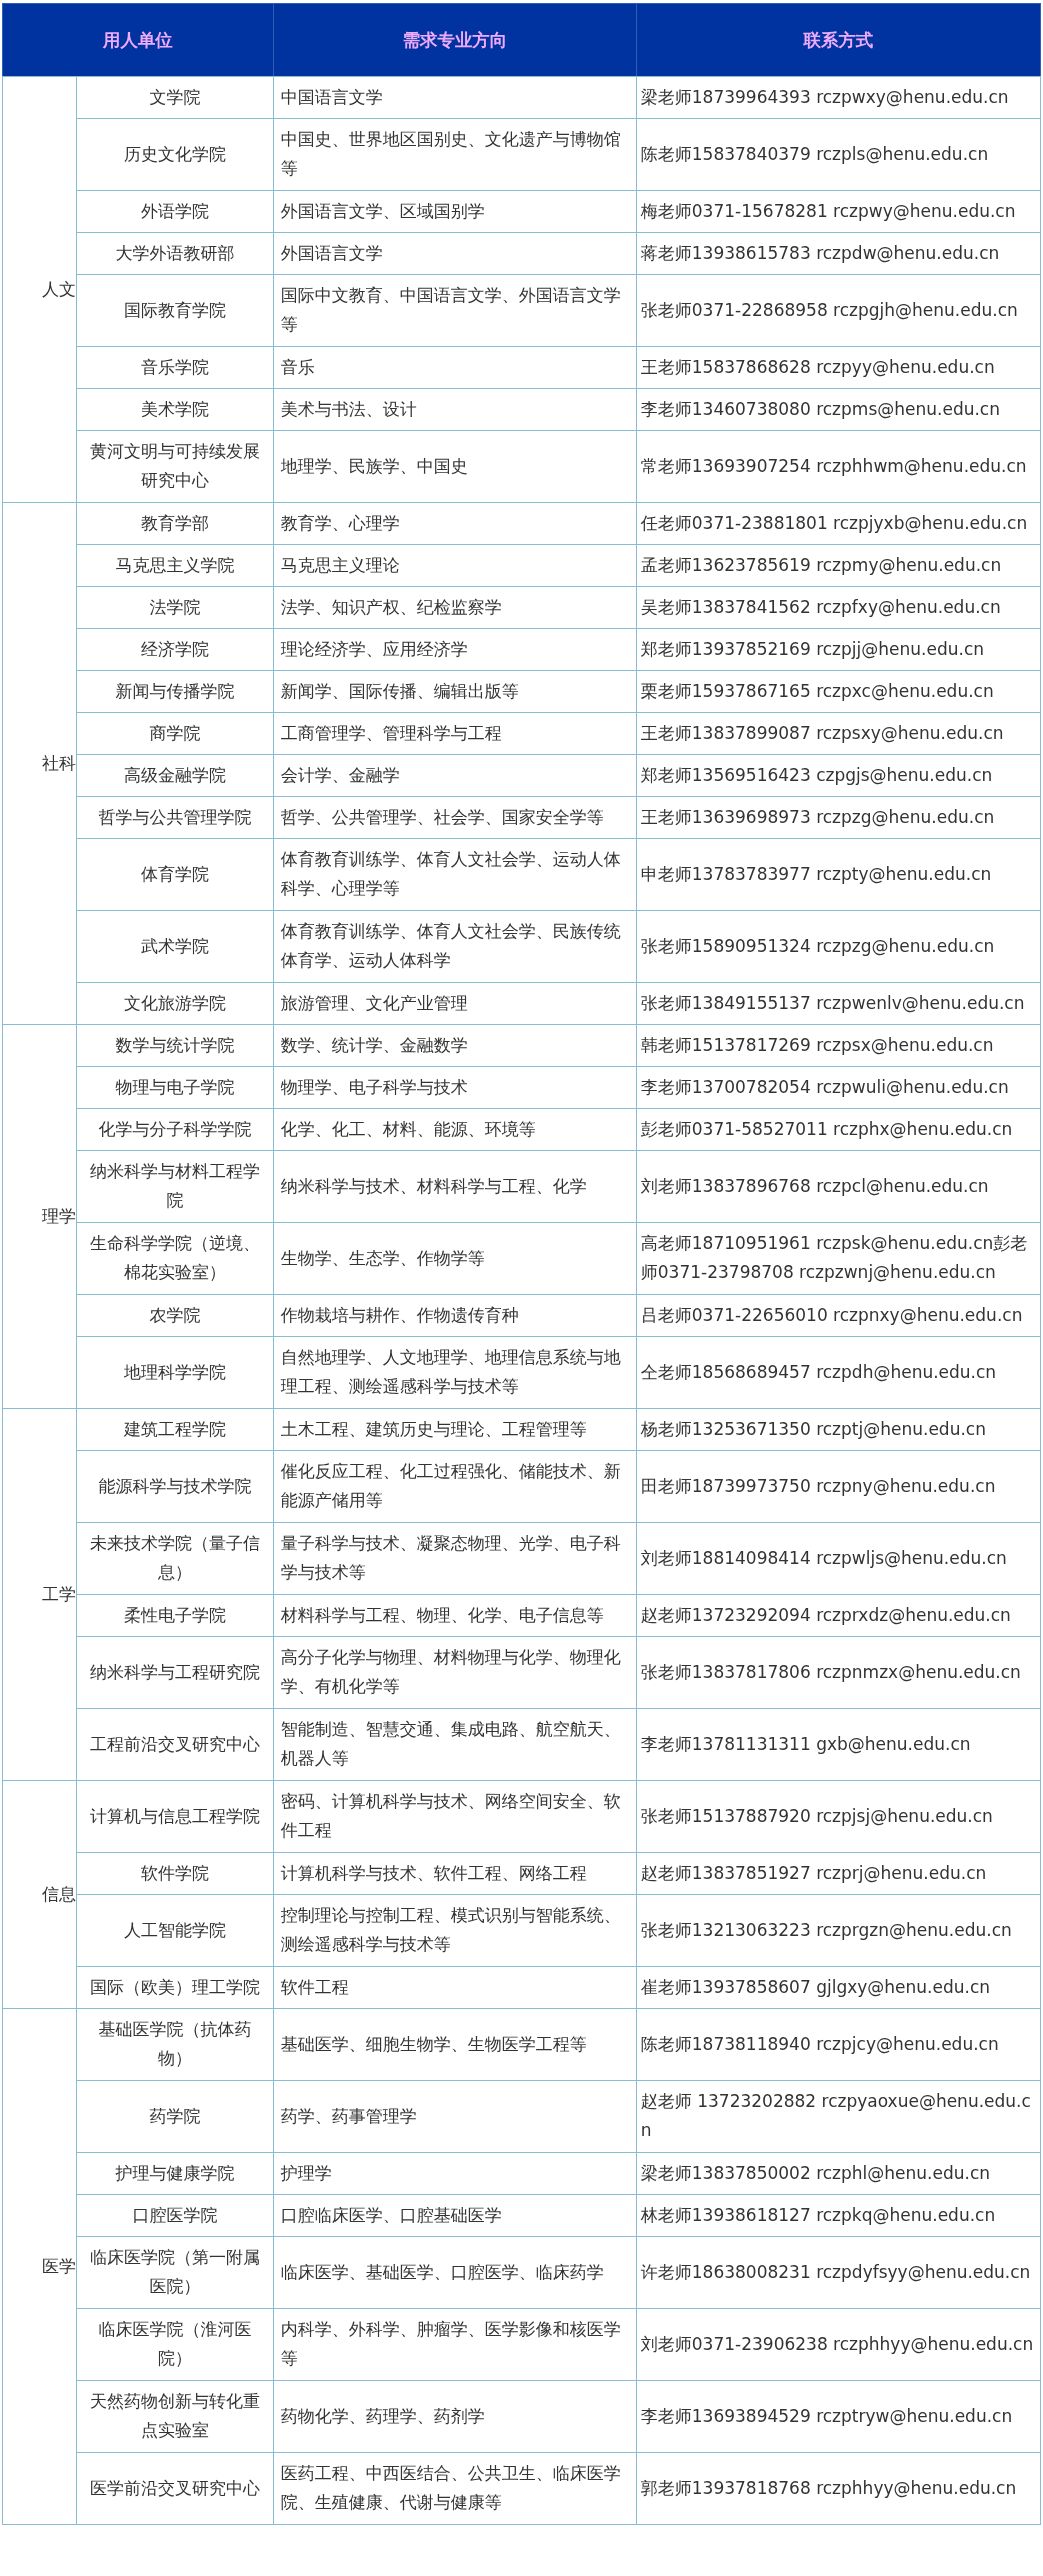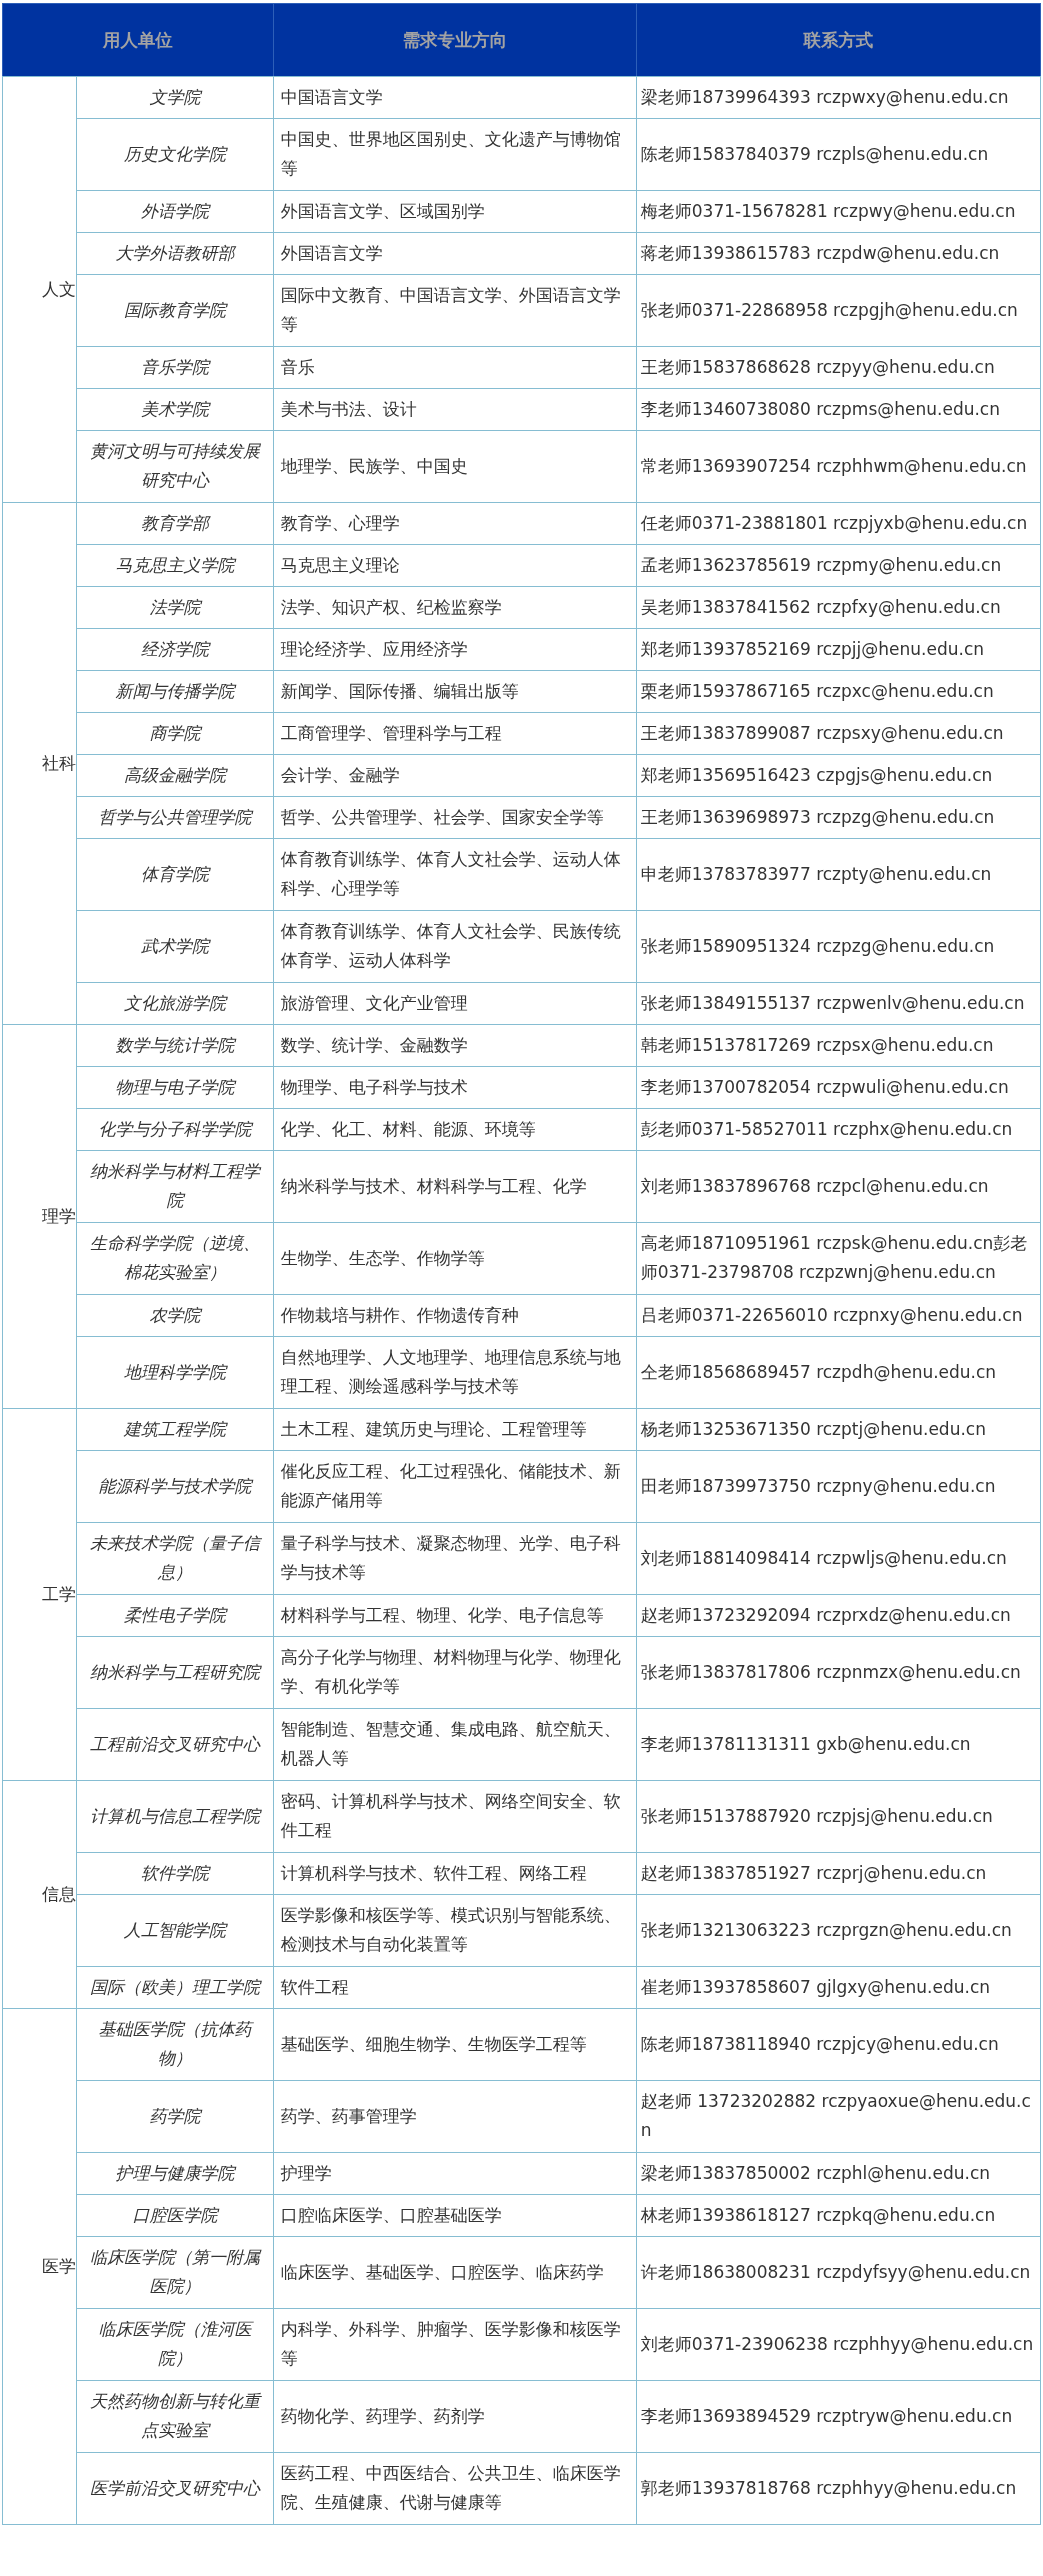--- a/index.html
+++ b/index.html
@@ -1,25 +1,25 @@
 <!DOCTYPE html>
 <html><head>
 <meta charset="utf-8">
 <style>
   html, body { margin: 0; padding: 0; background: #ffffff; }
   body { width: 1044px; height: 2576px; overflow: hidden; position: relative;
          font-family: "DejaVu Sans", "Liberation Sans", sans-serif; color: #333333; }
   .table-wrap { position: absolute; left: 1.9px; top: 2.9px; width: 1039px; }
   table { border-collapse: collapse; width: 1039px; table-layout: fixed; }
   th, td { border: 1.4px solid #86bdd2; padding: 0; }
-  thead th { background: #0033a0; color: #a3a3a3; font-weight: bold; font-size: 17.4px;
+  thead th { background: #0033a0; color: #f0abfc; font-weight: bold; font-size: 17.4px;
              height: 72px; text-align: center; border-color: #2d5fb8; border-bottom-color: #86bdd2; }
   td { font-size: 17px; line-height: 29px; color: #333333; }
   td.cat { text-align: right; vertical-align: middle; }
-  td.unit { text-align: center; vertical-align: middle; padding: 0 7px; font-style: italic; }
+  td.unit { text-align: center; vertical-align: middle; padding: 0 7px; }
   td.major { text-align: left; vertical-align: middle; padding: 0 5.8px 0 6.8px; }
   td.contact { text-align: left; vertical-align: middle; padding: 0 3.9px; white-space: normal; word-break: break-all; }
   tr.r1 td { height: 41px; }
   tr.r2 td { height: 71px; }
 </style>
 </head>
 <body>
 
 <div class="table-wrap">
   <table>
@@ -207,21 +207,21 @@
           <td class="major">密码、计算机科学与技术、网络空间安全、软件工程</td>
           <td class="contact">张老师15137887920 rczpjsj@henu.edu.cn</td>
         </tr>
         <tr class="r1">
           <td class="unit">软件学院</td>
           <td class="major">计算机科学与技术、软件工程、网络工程</td>
           <td class="contact">赵老师13837851927 rczprj@henu.edu.cn</td>
         </tr>
         <tr class="r2">
           <td class="unit">人工智能学院</td>
-          <td class="major">医学影像和核医学等、模式识别与智能系统、检测技术与自动化装置等</td>
+          <td class="major">控制理论与控制工程、模式识别与智能系统、测绘遥感科学与技术等</td>
           <td class="contact">张老师13213063223 rczprgzn@henu.edu.cn</td>
         </tr>
         <tr class="r1">
           <td class="unit">国际（欧美）理工学院</td>
           <td class="major">软件工程</td>
           <td class="contact">崔老师13937858607 gjlgxy@henu.edu.cn</td>
         </tr>
         <tr class="r2">
           <td class="cat" rowspan="8">医学</td>
           <td class="unit">基础医学院（抗体药物）</td>

